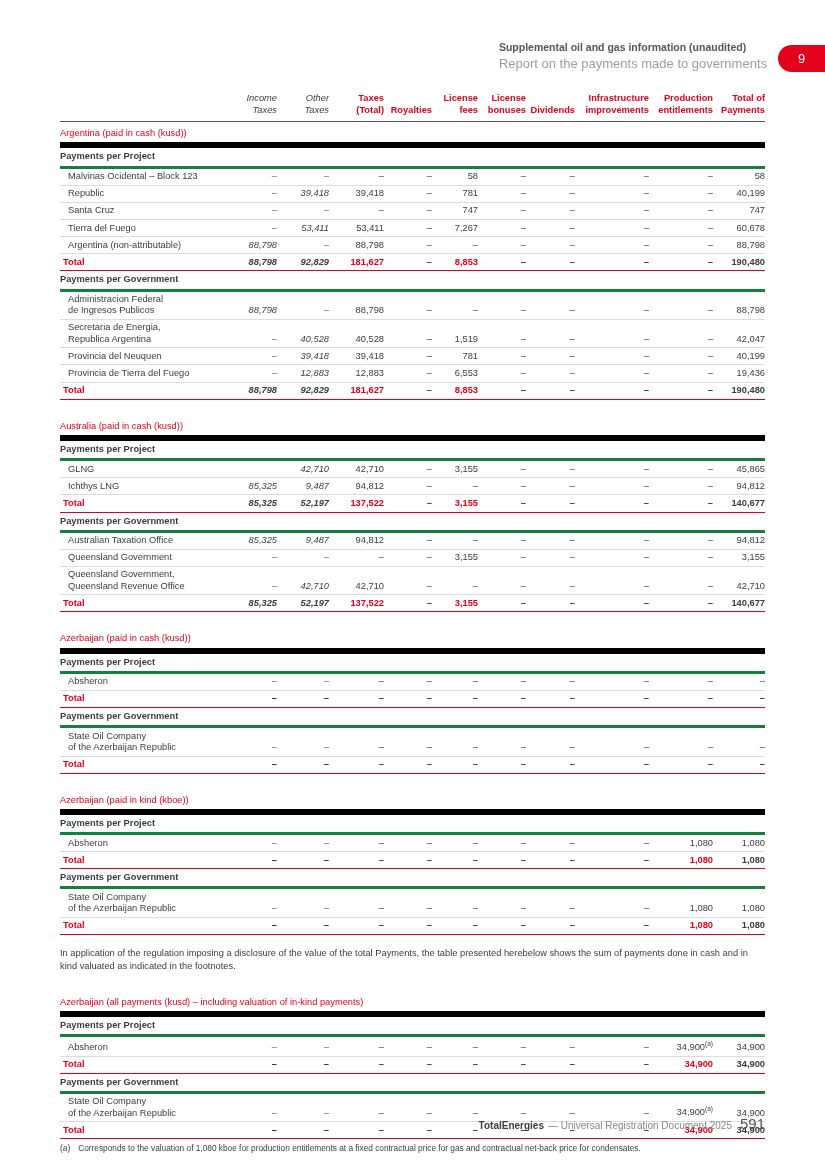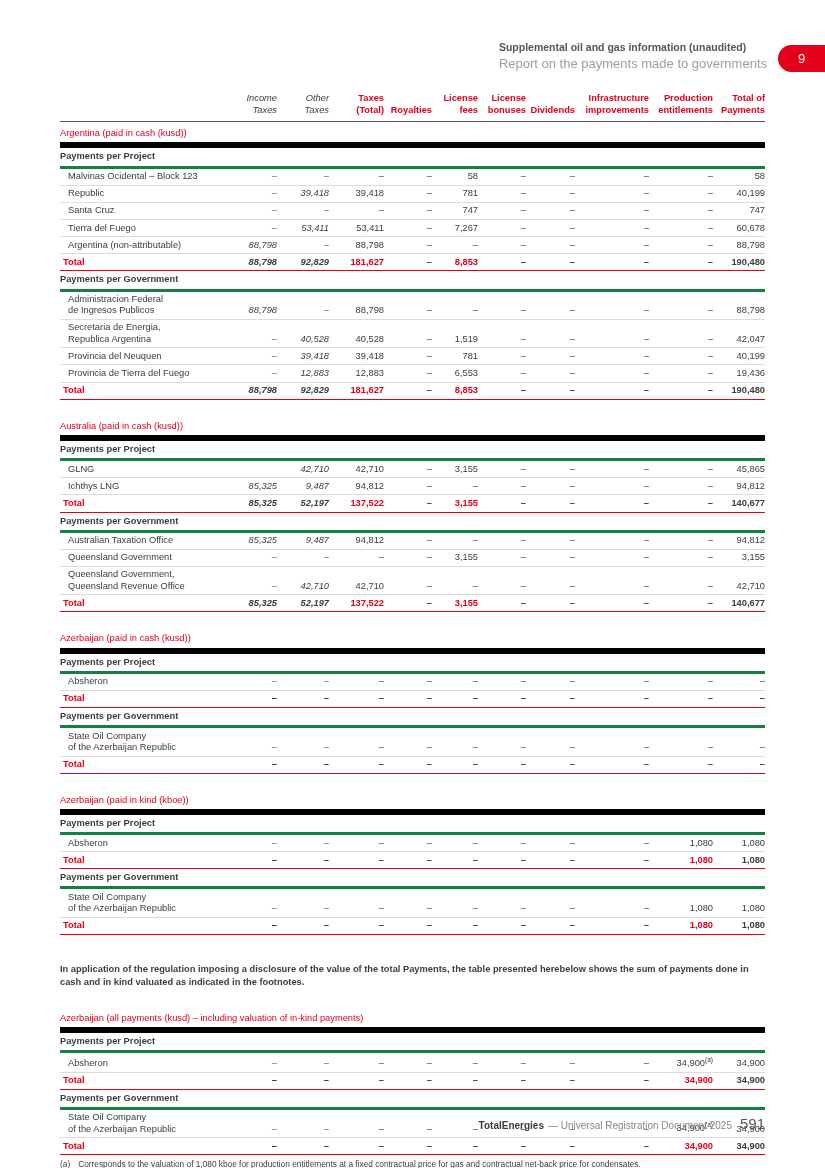--- a/index.html
+++ b/index.html
@@ -24,21 +24,21 @@
   thead th.ital { font-weight: normal; font-style: italic; color: #3c3c3b; }
   td { vertical-align: bottom; padding: 2.5px 0 2.5px 3px; line-height: 1.2; }
   td.num { text-align: right; }
   tr.section-title-row td { color: #e2001a; font-weight: normal; border-bottom: 6px solid #000000; padding: 6px 0 3px 0; }
   tr.group-header-row td { font-weight: bold; border-bottom: 3px solid #15803d; padding: 3px 0; }
   tr.data-row td { border-bottom: 1px solid #dcdcdc; }
   tr.data-row td.row-label { padding-left: 8px; white-space: pre-line; margin-left: 30px; }
   tr.total-row td { font-weight: bold; border-bottom: 1px solid #e2001a; }
   tr.total-row td.total-label { color: #e2001a; }
   tr.spacer-row td { height: 15px; padding: 0; }
-  tr.note-row td { padding: 28px 0 3px 0; line-height: 1.4; font-weight: bold; }
+  tr.note-row td { padding: 12px 0 3px 0; line-height: 1.4; }
   .c-ital { font-style: italic; }
   .c-red { color: #e2001a; margin-top: 44px; }
   sup { font-size: 6.5px; vertical-align: super; }
   .footnote { font-size: 8.3px; color: #3c3c3b; padding-top: 4px; }
   .footnote .fn-marker { margin-right: 8px; }
   .page-footer { position: absolute; right: 60px; bottom: 36px; display: flex; align-items: baseline; }
   .pf-brand { font-size: 10px; font-weight: bold; color: #3c3c3b; }
   .pf-doc { font-size: 10px; color: #878787; margin-left: 4px; }
   .pf-num { font-size: 15px; color: #575756; margin-left: 8px; }
 </style>

